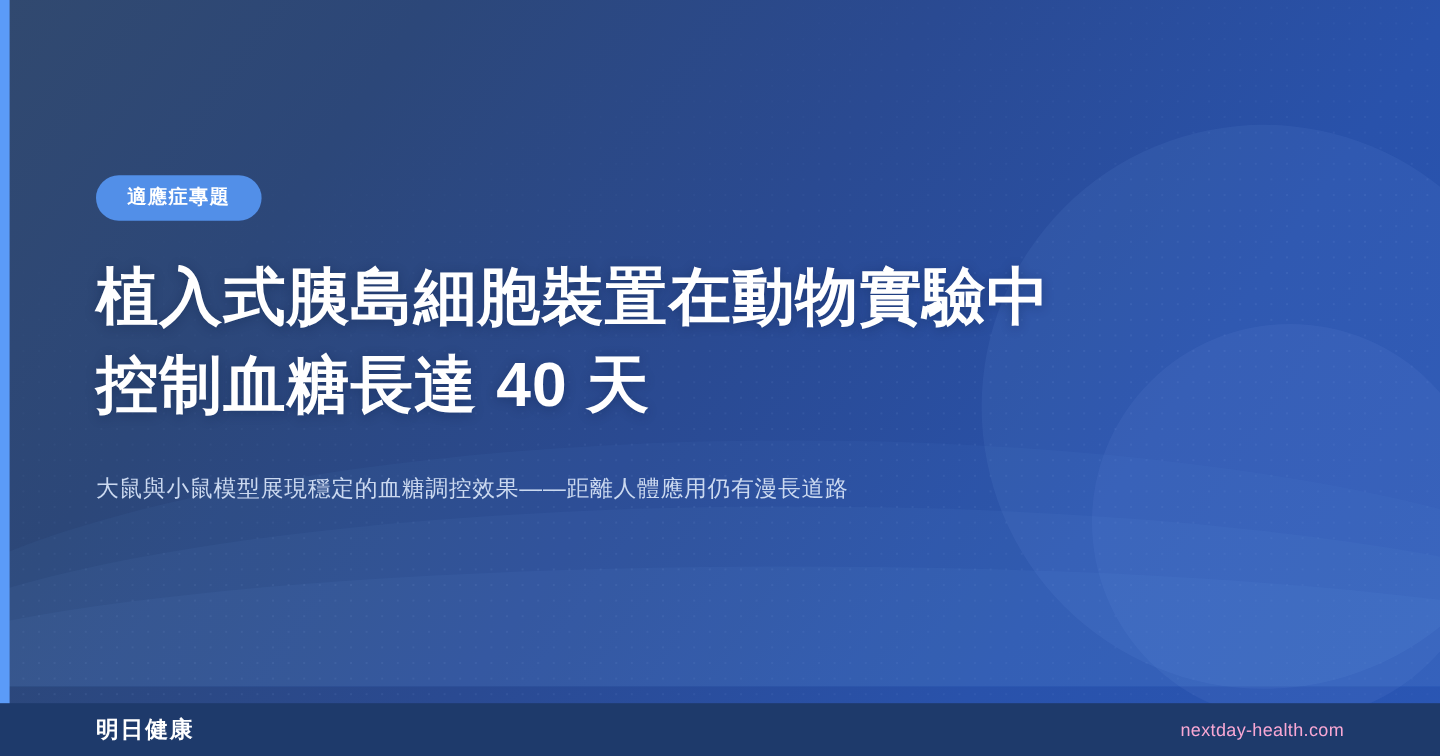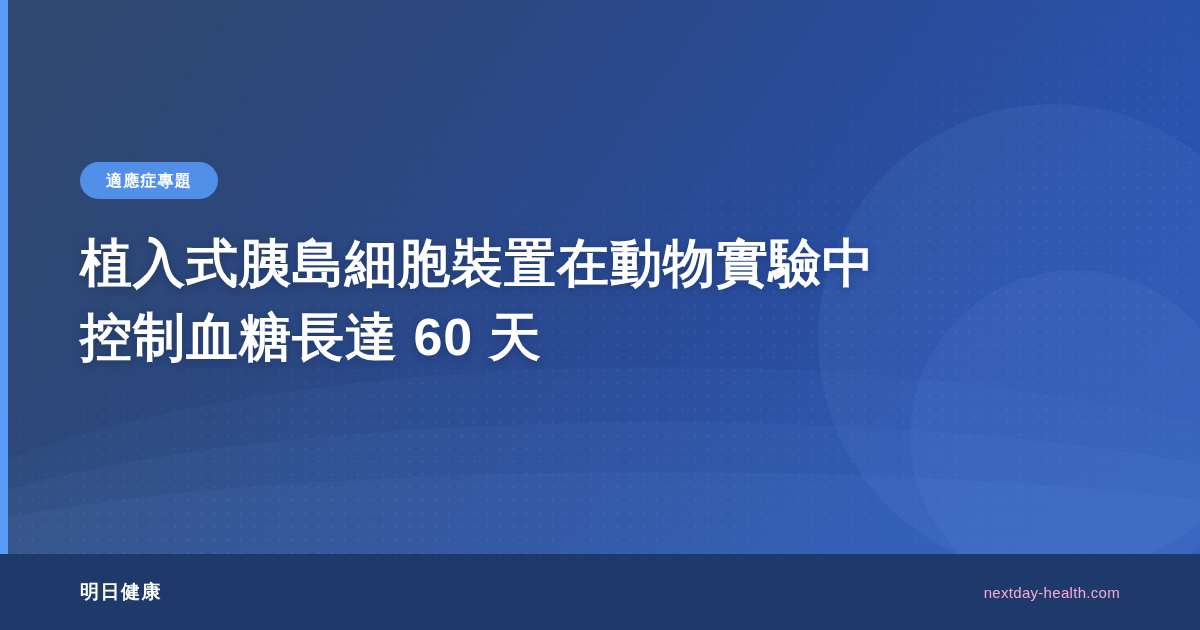--- a/index.html
+++ b/index.html
@@ -111,21 +111,21 @@
     font-weight:normal;
     line-height:1.6;
     letter-spacing:.6px;
     max-width:840px;
   }
 
   
   .footer {
     position:absolute;
     left:0; bottom:0;
-    width:1200px; height:76px;
+    width:1200px; height:44px;
     background:#1e3a6b;
     display:flex;
     align-items:center;
     justify-content:space-between;
     padding:0 80px 0 80px;
     z-index:6;
   }
   .brand {
     color:#ffffff;
     font-size:19px;
@@ -150,22 +150,23 @@
   <div class="wave wave-2"></div>
   <div class="wave wave-3"></div>
 
   <div class="dots"></div>
 
   <div class="accent-bar"></div>
 
   <div class="content">
     <div class="badge">適應症專題</div>
 
-    <h1 class="title">植入式胰島細胞裝置在動物實驗中控制血糖長達 60 天</h1>
+    <h1 class="title">植入式胰島細胞裝置在動物實驗中控制血糖長達 40 天</h1>
 
+    <p class="subtitle">大鼠與小鼠模型展現穩定的血糖調控效果——距離人體應用仍有漫長道路</p>
   </div>
 
   <div class="footer">
     <span class="brand">明日健康</span>
     <span class="domain">nextday-health.com</span>
   </div>
 
 </div>
 
 </body></html>

